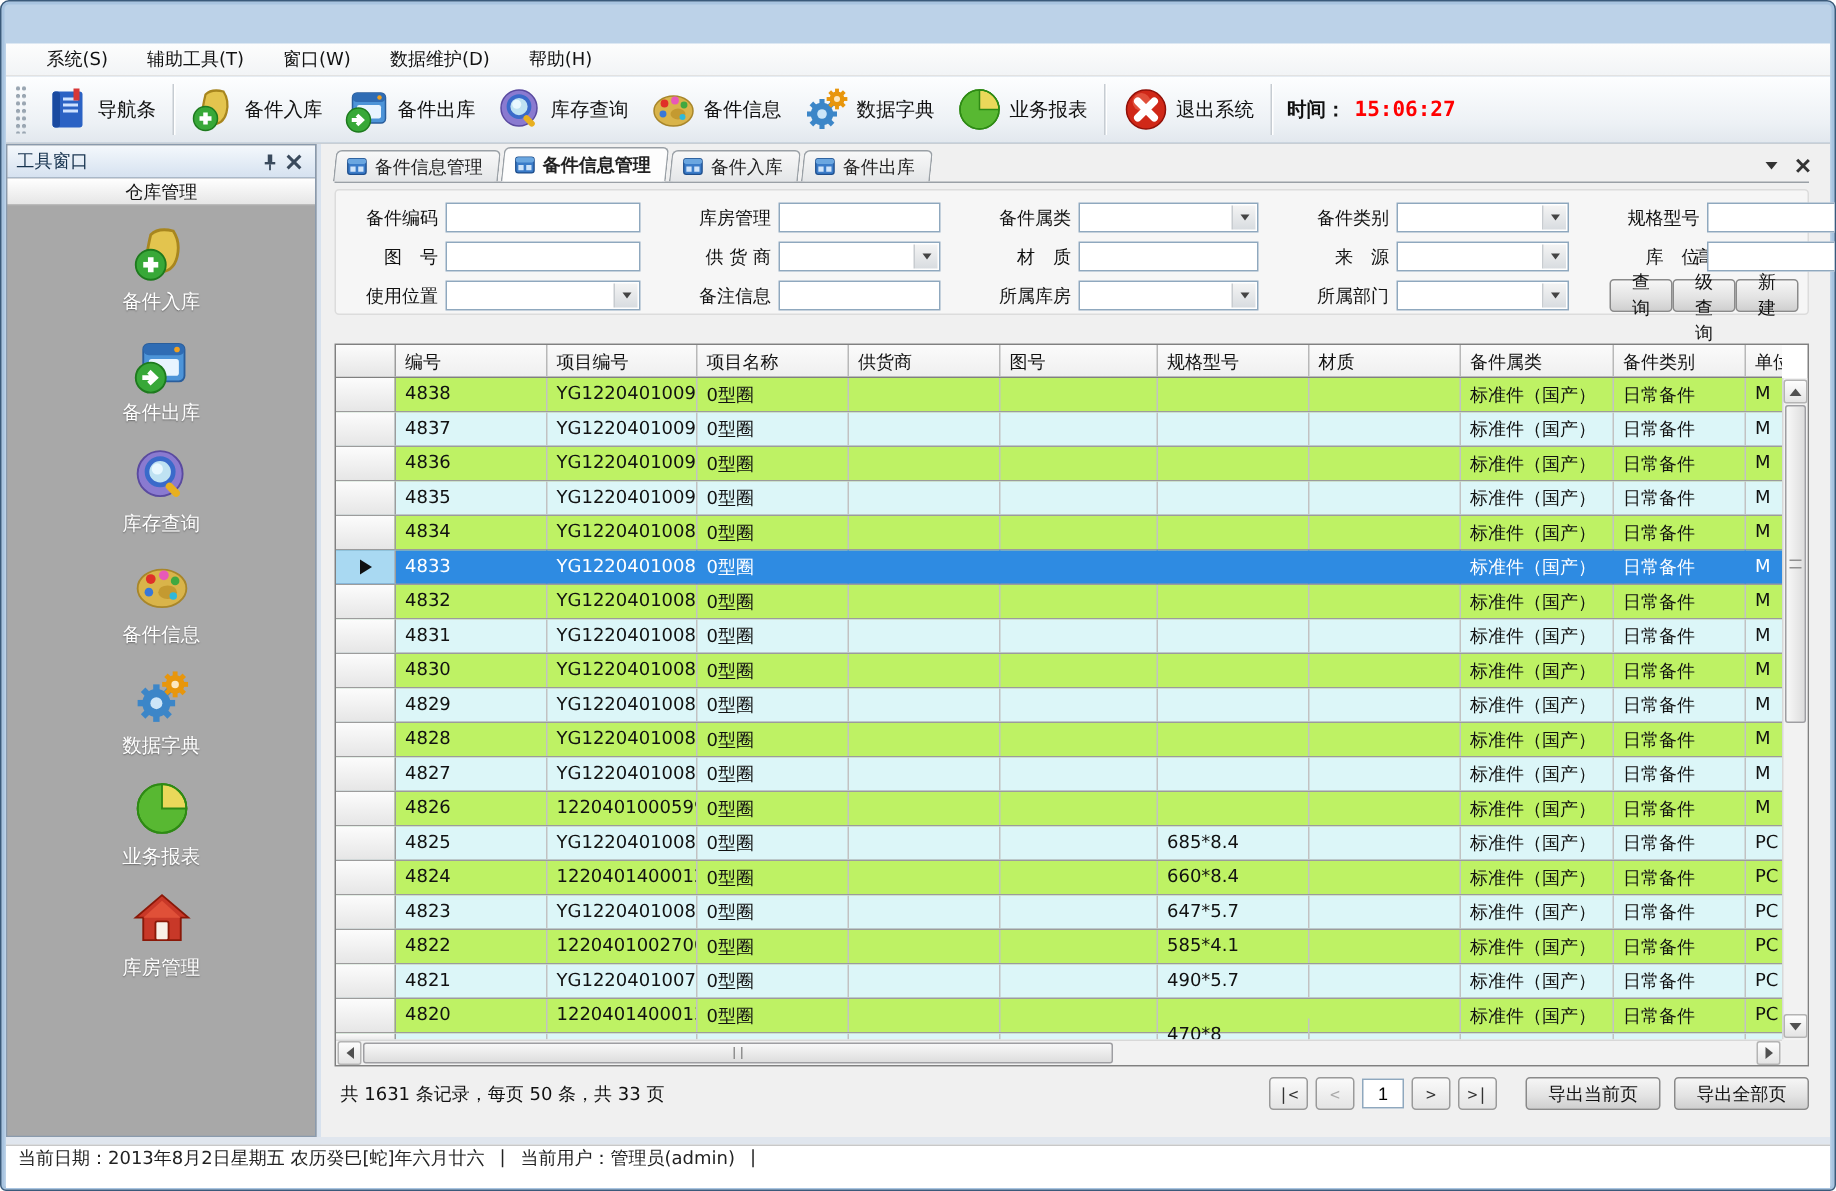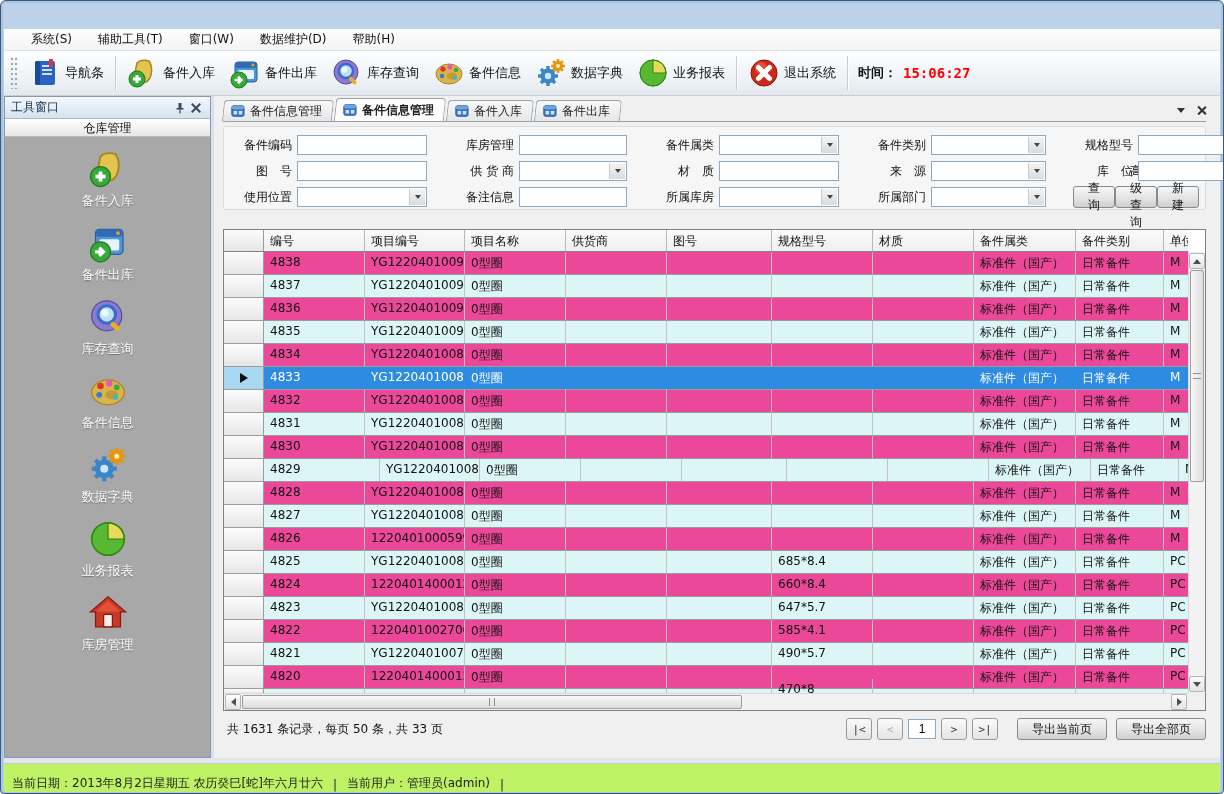--- a/index.html
+++ b/index.html
@@ -90,21 +90,21 @@
                  background:linear-gradient(#F4F4F4,#D8DCE0); border-left:1px solid #C8CCD0;
                  display:flex; align-items:center; justify-content:center; }
   .cbtn i { width:0; height:0; border-left:3.5px solid transparent; border-right:3.5px solid transparent; border-top:4px solid #444; }
   .s-buttons { margin-left:auto; display:flex; }
   .btn { height:22px; padding:0 14px; font-size:12px; color:#111; background:linear-gradient(#F6F6F6,#E2E2E2 60%,#CFCFCF);
          border:1px solid #8A8A8A; border-radius:3px; display:flex; align-items:center; }
   
   .grid { position:absolute; left:9px; right:14px; top:133px; height:482px;
           border:1px solid #808080; background:#fff; overflow:hidden; }
   .g-inner { position:absolute; left:0; top:0; right:17px; bottom:17px; overflow:hidden; }
-  .g-row { display:flex; height:23px; border-bottom:1px solid #9C9C9C; background:#ec4899; }
+  .g-row { display:flex; height:23px; border-bottom:1px solid #9C9C9C; background:#bef264; }
   .g-row.alt { background:#DCF6F8; }
   .g-row.head { height:22px; background:linear-gradient(#FBFBFB,#EFEFEF); border-bottom:1px solid #808080; }
   .g-row.partial { height:5px; overflow:hidden; border-bottom:none; }
   .g-rowhead { width:40px; flex:none; background:linear-gradient(#FCFCFC,#E6E6E6);
                border-right:1px solid #9C9C9C; display:flex; align-items:center; justify-content:center; }
   .g-cell { flex:none; font-size:12px; color:#111; padding:3px 4px 0 6px; white-space:nowrap; overflow:hidden;
             border-right:1px solid #C2C2C2; height:100%; }
   .g-row.head .g-cell { border-right:1px solid #B8B8B8; color:#111; padding-top:3px; }
   .g-row.sel { background:#2E8BE2; }
   .g-row.sel .g-cell { color:#fff; border-right-color:#2E8BE2; }
@@ -131,22 +131,22 @@
   .pagebar { position:absolute; left:9px; right:14px; top:620px; height:26px; display:flex; align-items:center; }
   .pg-summary { font-size:12px; color:#111; margin-left:4px; }
   .pg-right { margin-left:auto; display:flex; align-items:center; gap:5px; }
   .pg-btn { width:26px; height:22px; font-size:11px; color:#333; background:linear-gradient(#FAFAFA,#E4E4E4);
             border:1px solid #9A9A9A; border-radius:3px; display:flex; align-items:center; justify-content:center;
             font-family:"DejaVu Sans Mono",monospace; }
   .pg-btn.dis { color:#AAA; }
   .pg-input { width:28px; height:20px; border:1px solid #8FA8BE; text-align:center; font-size:12px; }
   .pg-export { margin-left:14px; display:flex; gap:9px; }
   
-  .statusbar { position:absolute; left:3px; right:3px; top:762px; height:29px; background:#bef264;
-               border-top:1px solid #C8C8C8; display:flex; align-items:flex-end; padding-left:8px; }
+  .statusbar { position:absolute; left:3px; right:3px; top:762px; height:29px; background:#ffffff;
+               border-top:1px solid #C8C8C8; display:flex; align-items:flex-start; padding-left:8px; }
   .statusbar .st { font-size:12px; color:#222; margin-right:10px; }
   .sb-strip { position:absolute; left:3px; right:3px; top:757px; height:5px; background:#E0E6EE; }
 </style>
 </head>
 <body>
 
 <div class="window">
 
 
   <div class="menubar">
@@ -642,21 +642,21 @@
               <div class="g-cell" style="width: 101px;"></div>
               <div class="g-cell" style="width: 105px;"></div>
               <div class="g-cell" style="width: 101px;"></div>
               <div class="g-cell" style="width: 101px;"></div>
               <div class="g-cell" style="width: 102px;">标准件（国产）</div>
               <div class="g-cell" style="width: 88px;">日常备件</div>
               <div class="g-cell" style="width: 25px;">M</div>
             </div>
             <div class="g-row alt">
               <div class="g-rowhead"></div>
-              <div class="g-cell" style="width: 116px;">4829</div>
+              <div class="g-cell" style="width: 101px;">4829</div>
               <div class="g-cell" style="width: 100px;">YG12204010084</div>
               <div class="g-cell" style="width: 101px;">0型圈</div>
               <div class="g-cell" style="width: 101px;"></div>
               <div class="g-cell" style="width: 105px;"></div>
               <div class="g-cell" style="width: 101px;"></div>
               <div class="g-cell" style="width: 101px;"></div>
               <div class="g-cell" style="width: 102px;">标准件（国产）</div>
               <div class="g-cell" style="width: 88px;">日常备件</div>
               <div class="g-cell" style="width: 25px;">M</div>
             </div>

